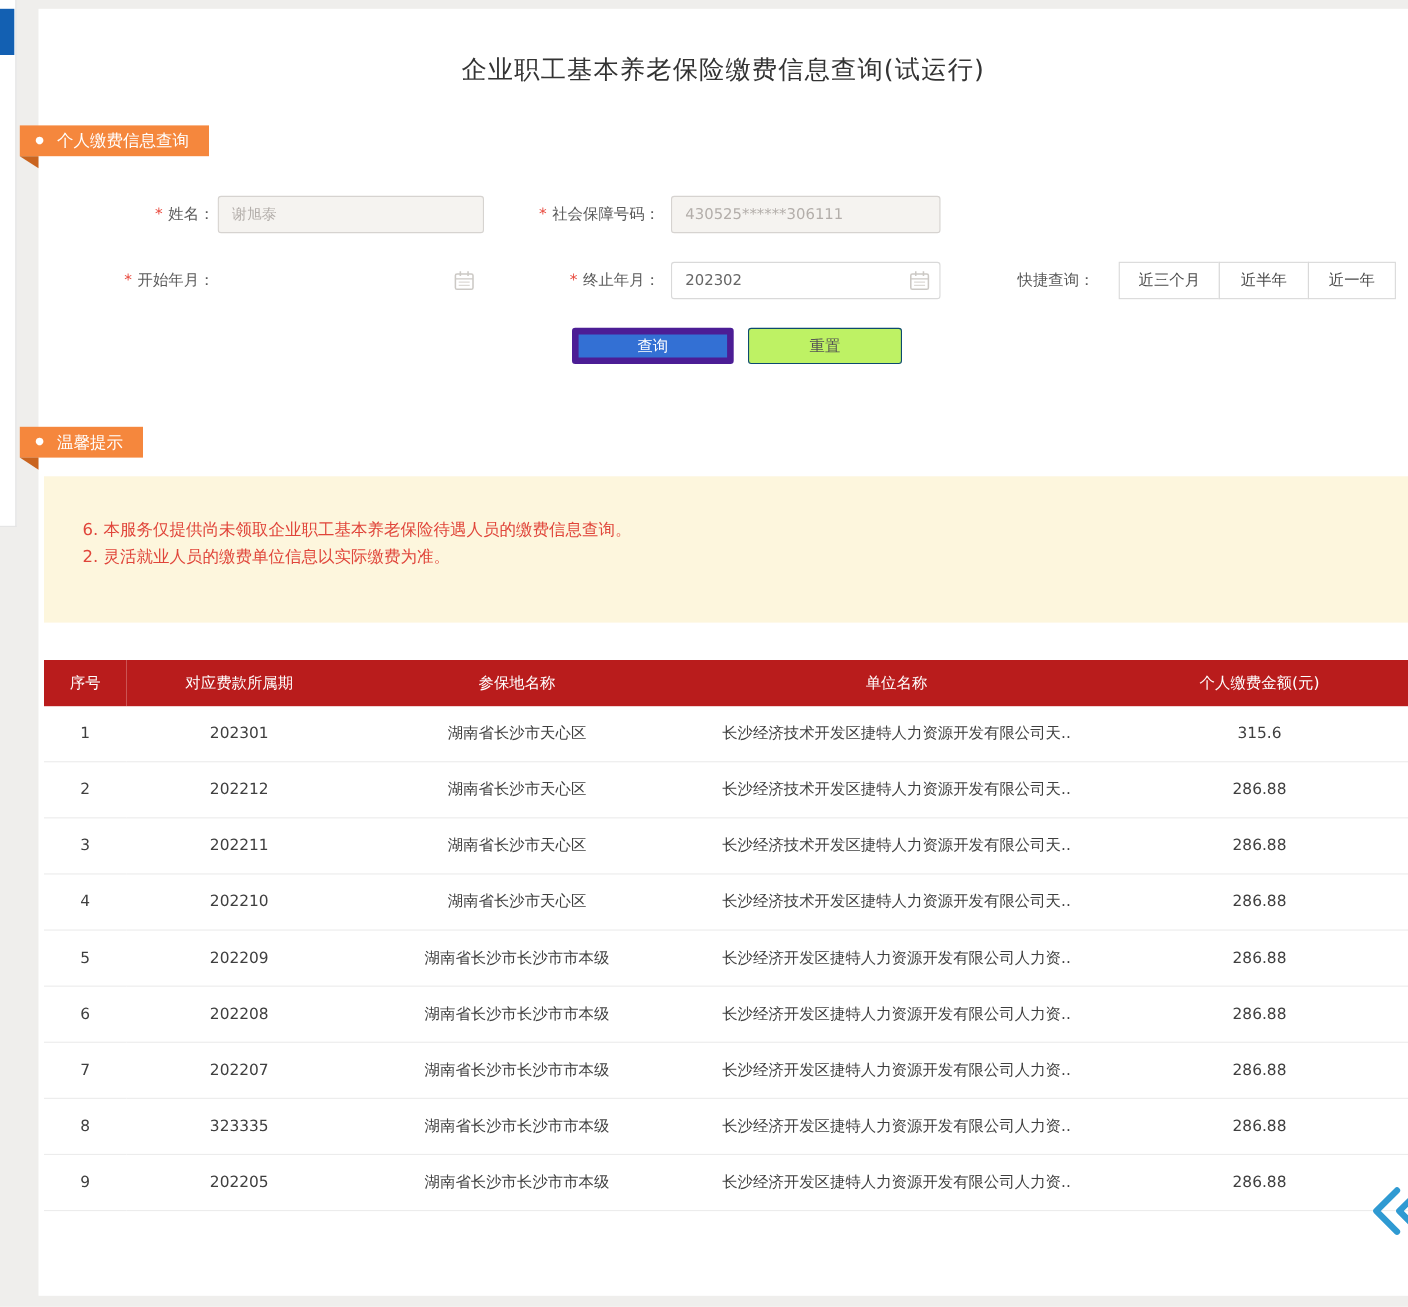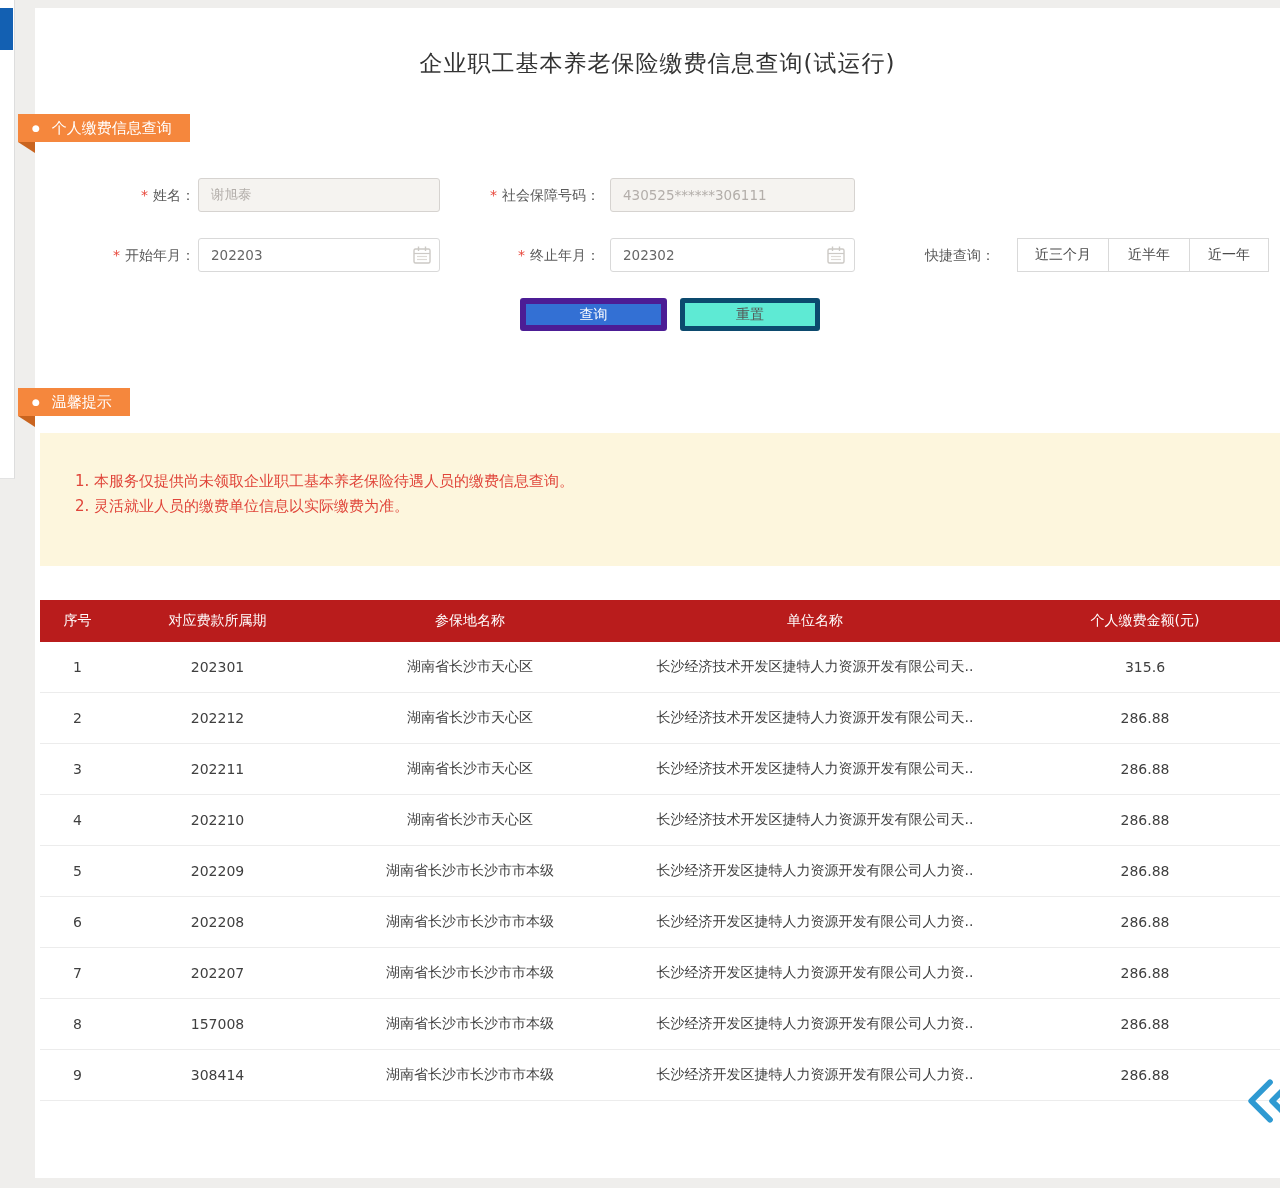--- a/index.html
+++ b/index.html
@@ -29,21 +29,21 @@
   .input{position:absolute;height:34px;box-sizing:border-box;border:1px solid #d9d9d9;border-radius:3px;background:#fff;font-size:13.5px;color:#666;padding:0 30px 0 12px;outline:none;font-family:inherit;width:242px;}
   .input.disabled{background:#f5f3f0;border-color:#d6d3d0;color:#b3aeaa;padding-right:0;}
   .cal-icon{position:absolute;width:22px;height:22px;top:6px;pointer-events:auto;}
 
   .quick-group{position:absolute;display:flex;}
   .quick-btn{height:34px;box-sizing:border-box;border:1px solid #d9d9d9;background:#fff;color:#4a4a4a;font-size:14px;padding:0 14px;margin-left:-1px;cursor:pointer;font-family:inherit;white-space:nowrap;}
   .quick-btn:first-child{margin-left:0;}
 
   .btn{position:absolute;height:33px;border-radius:3px;font-size:14px;cursor:pointer;font-family:inherit;box-sizing:border-box;}
   .btn-primary{background:#3370d4;border:6px solid #4c1d95;color:#fff;}
-  .btn-default{background:#5eead4;border:5px solid #0c4a6e;color:#555;}
+  .btn-default{background:#bef264;border:1px solid #0c4a6e;color:#555;}
 
   
   .notice{position:absolute;left:5px;right:0;top:425px;height:133px;background:#fdf6dd;box-sizing:border-box;padding:36px 20px 0 35px;}
   .notice div{font-size:15px;color:#e0453a;line-height:25px;}
 
   
   .pay-table{position:absolute;left:5px;right:0;top:592px;border-collapse:collapse;width:1240px;table-layout:fixed;}
   .pay-table th{background:#b91c1c;color:#fff;font-weight:400;font-size:14px;height:40px;text-align:center;}
   .pay-table td{height:48px;font-size:14px;color:#3f3f3f;text-align:center;border-bottom:1px solid #ececec;white-space:nowrap;overflow:hidden;}
 
@@ -71,21 +71,20 @@
   <input class="input disabled" style="left: 163px; top: 170px;" readonly="" value="谢旭泰">
 
   <div class="field-label" style="left:415px;top:170px;width:150px;">
     <span class="req">*</span><span>社会保障号码：</span>
   </div>
   <input class="input disabled" style="left: 575px; top: 170px; width: 245px;" readonly="" value="430525******306111">
 
   <div class="field-label" style="left:45px;top:230px;width:115px;">
     <span class="req">*</span><span>开始年月：</span>
   </div>
-  <input class="input" style="left: 163px; top: 230px;" readonly="" value="202203">
   <svg class="cal-icon" style="left:376px;top:236px;" viewBox="0 0 22 22">
     <rect x="3" y="5" width="16" height="14" rx="1.5" fill="none" stroke="#ccc9c5" stroke-width="1.4"></rect>
     <line x1="7.5" y1="2.5" x2="7.5" y2="7" stroke="#ccc9c5" stroke-width="1.4"></line>
     <line x1="14.5" y1="2.5" x2="14.5" y2="7" stroke="#ccc9c5" stroke-width="1.4"></line>
     <line x1="3" y1="9.5" x2="19" y2="9.5" stroke="#ccc9c5" stroke-width="1.2"></line>
     <line x1="6" y1="12.5" x2="16" y2="12.5" stroke="#dcd9d5" stroke-width="1.2"></line>
     <line x1="6" y1="15.5" x2="16" y2="15.5" stroke="#dcd9d5" stroke-width="1.2"></line>
   </svg>
 
   <div class="field-label" style="left:455px;top:230px;width:110px;">
@@ -111,21 +110,21 @@
   <button class="btn btn-primary" style="left:485px;top:290px;width:147px;">查询</button>
   <button class="btn btn-default" style="left:645px;top:290px;width:140px;">重置</button>
 
   <div class="ribbon" style="top:380px;">
     <span class="dot">●</span>
     <span>温馨提示</span>
   </div>
   <div class="fold" style="top:408px;"></div>
 
   <div class="notice">
-    <div>1. 本服务仅提供尚未领取企业职工基本养老保险待遇人员的缴费信息查询。</div>
+    <div>6. 本服务仅提供尚未领取企业职工基本养老保险待遇人员的缴费信息查询。</div>
     <div>2. 灵活就业人员的缴费单位信息以实际缴费为准。</div>
   </div>
 
   <table class="pay-table">
     <colgroup>
       <col style="width:75px">
         <col style="width:205px">
         <col style="width:300px">
         <col style="width:390px">
         <col style="width:270px">
@@ -184,28 +183,28 @@
         </tr>
         <tr>
           <td>7</td>
           <td>202207</td>
           <td>湖南省长沙市长沙市市本级</td>
           <td>长沙经济开发区捷特人力资源开发有限公司人力资..</td>
           <td>286.88</td>
         </tr>
         <tr>
           <td>8</td>
-          <td>157008</td>
+          <td>323335</td>
           <td>湖南省长沙市长沙市市本级</td>
           <td>长沙经济开发区捷特人力资源开发有限公司人力资..</td>
           <td>286.88</td>
         </tr>
         <tr>
           <td>9</td>
-          <td>308414</td>
+          <td>202205</td>
           <td>湖南省长沙市长沙市市本级</td>
           <td>长沙经济开发区捷特人力资源开发有限公司人力资..</td>
           <td>286.88</td>
         </tr>
       </tbody>
   </table>
 
   <svg class="collapse-icon" viewBox="0 0 48 46">
     <path d="M24 5 L6 23 L24 41" fill="none" stroke="#2f9ad2" stroke-width="5.5" stroke-linecap="round" stroke-linejoin="round"></path>
     <path d="M44 5 L26 23 L44 41" fill="none" stroke="#2f9ad2" stroke-width="5.5" stroke-linecap="round" stroke-linejoin="round"></path>

